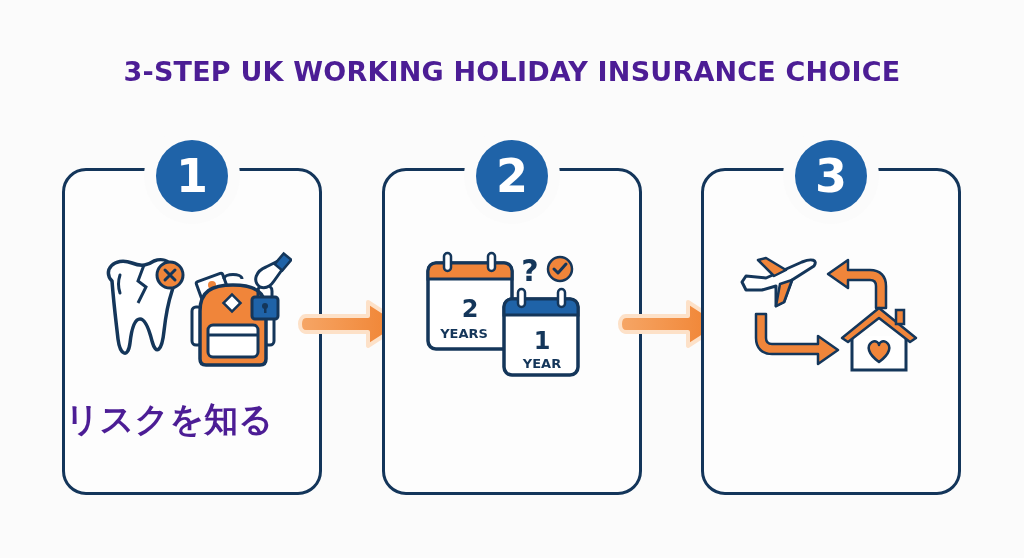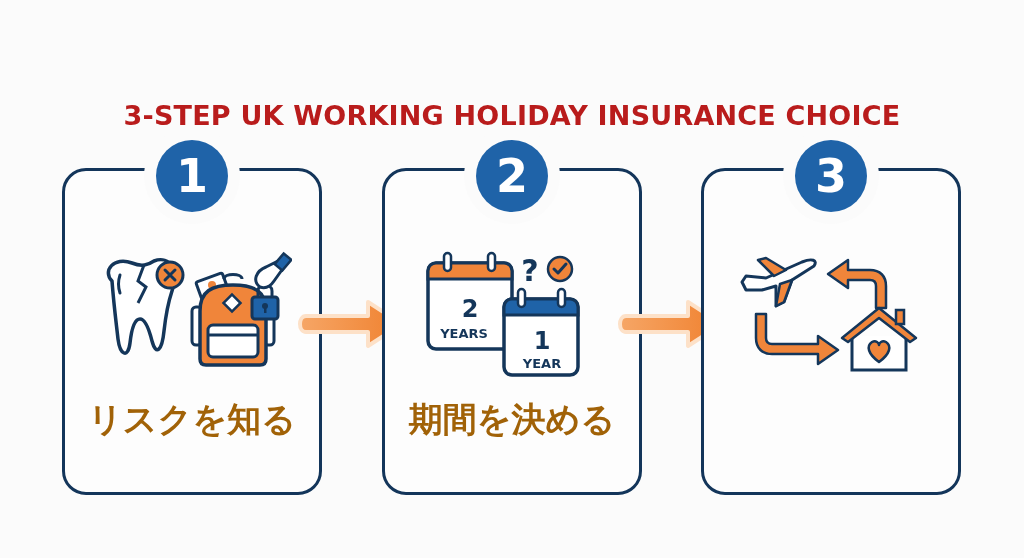--- a/index.html
+++ b/index.html
@@ -5,44 +5,43 @@
     html, body { margin: 0; padding: 0; }
     body {
       width: 1024px; height: 558px; overflow: hidden;
       background: #fbfbfb;
       font-family: "DejaVu Sans", "Liberation Sans", sans-serif;
       position: relative;
     }
     .title {
       position: absolute; left: 0; top: 56px; width: 1024px;
       text-align: center; font-size: 27px; font-weight: bold;
-      color: #b91c1c; letter-spacing: 0.2px;
+      color: #4c1d95; letter-spacing: 0.2px;
       font-family: "DejaVu Sans", sans-serif;
-      margin-top: 44px;
     }
     .card {
       position: absolute; top: 168px; width: 254px; height: 321px;
       border: 3.5px solid #13355a; border-radius: 24px;
       background: #fdfdfd; box-sizing: content-box;
     }
     .badge {
       position: absolute; top: -31px; left: 50%; transform: translateX(-50%);
       width: 72px; height: 72px; border-radius: 50%;
       background: #1f63a8; color: #fff; font-size: 46px; font-weight: bold;
       display: flex; align-items: center; justify-content: center;
       box-shadow: 0 0 0 12px #fbfbfb;
       font-family: "DejaVu Sans", sans-serif;
     }
     .icon-wrap {
       position: absolute; left: 0; top: 70px; width: 100%; height: 140px;
       display: flex; justify-content: center; align-items: center;
     }
     .label {
       position: absolute; left: 0; top: 226px; width: 100%;
-      text-align: center; font-size: 34px; font-weight: bold; color: #a16207;
+      font-size: 34px; font-weight: bold; color: #4c1d95;
       font-family: "DejaVu Sans", sans-serif;
     }
     .arrow {
       position: absolute; top: 296px; width: 118px; height: 56px;
     }
     .arrow svg { display: block; }
   </style>
 </head>
 <body>
 
@@ -126,21 +125,20 @@
       <g>
         <rect x="82" y="56" width="74" height="76" rx="8" fill="#fff" stroke="#14365a" stroke-width="3.5"></rect>
         <path d="M82 64 C82 59,86 56,90 56 L148 56 C152 56,156 59,156 64 L156 72 L82 72 Z" fill="#1f63a8" stroke="#14365a" stroke-width="3"></path>
         <rect x="96" y="46" width="7" height="18" rx="3.5" fill="#fff" stroke="#14365a" stroke-width="2.5"></rect>
         <rect x="136" y="46" width="7" height="18" rx="3.5" fill="#fff" stroke="#14365a" stroke-width="2.5"></rect>
         <text x="120" y="106" text-anchor="middle" font-family="DejaVu Sans, sans-serif" font-weight="bold" font-size="24" fill="#14365a">1</text>
         <text x="120" y="125" text-anchor="middle" font-family="DejaVu Sans, sans-serif" font-weight="bold" font-size="13" fill="#14365a">YEAR</text>
       </g>
     </svg>
   </div>
-  <div class="label">期間を決める</div>
 </div>
 
 <div class="arrow" style="left:612px;">
   <svg width="118" height="56" viewBox="0 0 118 56">
     <defs>
       <linearGradient id="ag2" x1="0" x2="1" y1="0" y2="0">
         <stop offset="0" stop-color="#f6a666"></stop>
         <stop offset="1" stop-color="#f0812f"></stop>
       </linearGradient>
     </defs>

